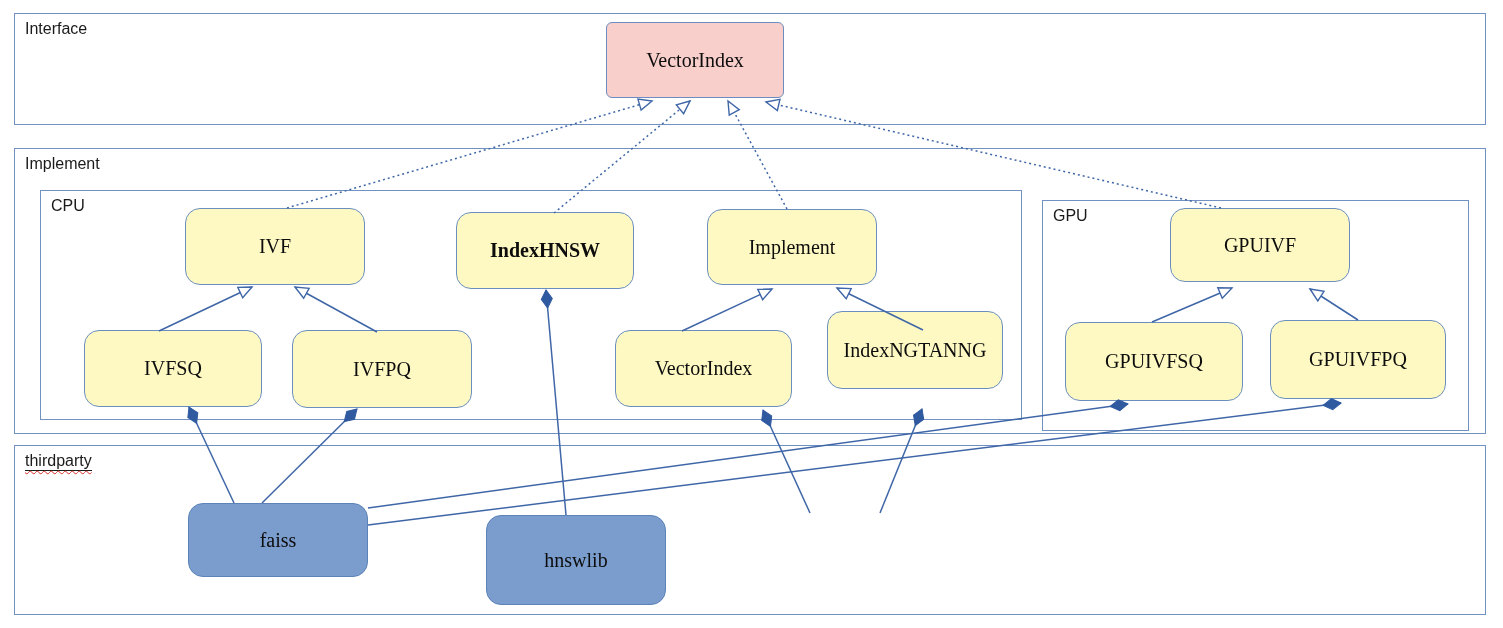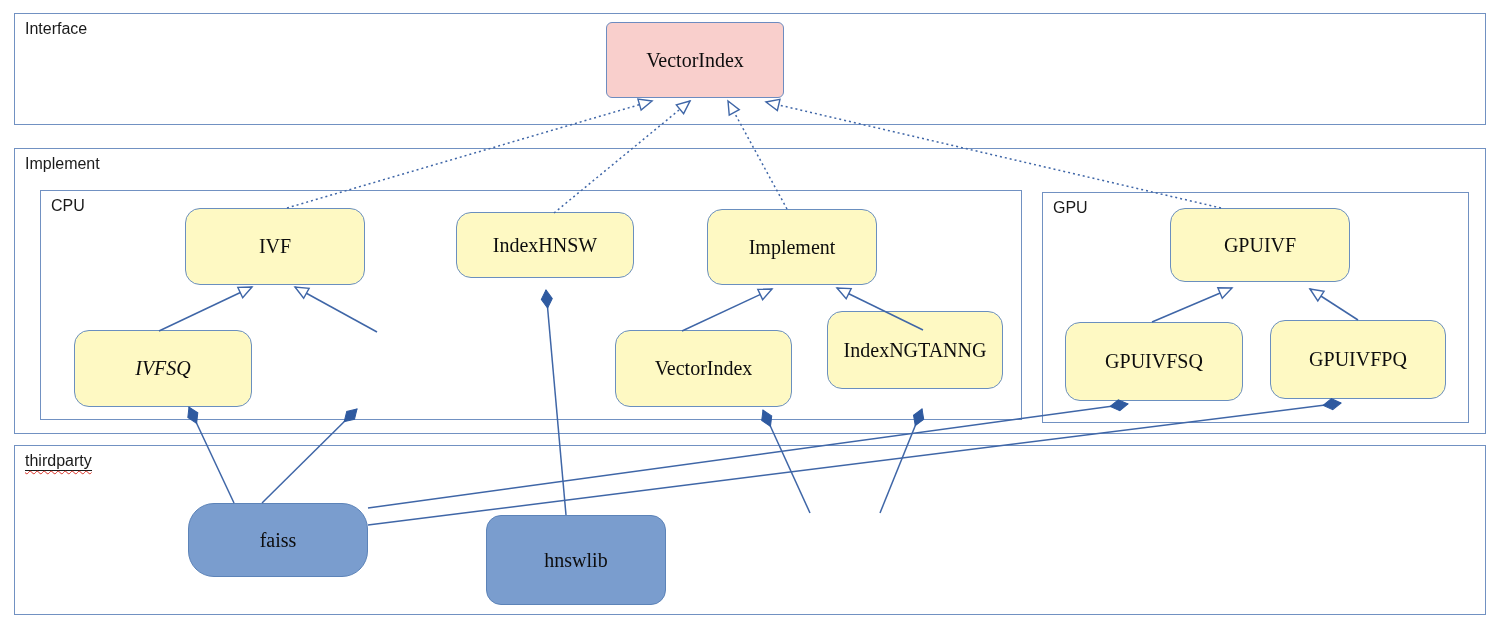--- a/index.html
+++ b/index.html
@@ -87,42 +87,43 @@
   </div>
 
   <div class="frame" style="left:14px;top:148px;width:1472px;height:286px;">
     <span class="frame-label">Implement</span>
   </div>
 
   <div class="frame" style="left:40px;top:190px;width:982px;height:230px;">
     <span class="frame-label">CPU</span>
   </div>
 
-  <div class="frame" style="left:1042px;top:192px;width:427px;height:231px;">
+  <div class="frame" style="left:1042px;top:200px;width:427px;height:231px;">
     <span class="frame-label">GPU</span>
   </div>
 
   <div class="frame" style="left:14px;top:445px;width:1472px;height:170px;">
     <span class="frame-label underlined"><span class="wavy">thirdparty</span></span>
   </div>
 
   <div class="node iface" style="left:606px;top:22px;width:178px;height:76px;border-radius:6px;">VectorIndex</div>
 
   <div class="node impl" style="left:185px;top:208px;width:180px;height:77px;">IVF</div>
-  <div class="node impl" style="left:456px;top:212px;width:178px;height:66px;">IndexHNSW</div>
+  <div class="node impl" style="left:456px;top:212px;width:178px;height:77px;font-weight:bold;">IndexHNSW</div>
   <div class="node impl" style="left:707px;top:209px;width:170px;height:76px;">Implement</div>
-  <div class="node impl" style="left:74px;top:330px;width:178px;height:77px;font-style:italic;">IVFSQ</div>
+  <div class="node impl" style="left:84px;top:330px;width:178px;height:77px;">IVFSQ</div>
+  <div class="node impl" style="left:292px;top:330px;width:180px;height:78px;">IVFPQ</div>
   <div class="node impl" style="left:615px;top:330px;width:177px;height:77px;">VectorIndex</div>
   <div class="node impl" style="left:827px;top:311px;width:176px;height:78px;">IndexNGTANNG</div>
 
   <div class="node impl" style="left:1170px;top:208px;width:180px;height:74px;">GPUIVF</div>
   <div class="node impl" style="left:1065px;top:322px;width:178px;height:79px;">GPUIVFSQ</div>
   <div class="node impl" style="left:1270px;top:320px;width:176px;height:79px;text-align:center;">GPUIVFPQ</div>
 
-  <div class="node lib" style="left:188px;top:503px;width:180px;height:74px;border-radius:26px;">faiss</div>
+  <div class="node lib" style="left:188px;top:503px;width:180px;height:74px;">faiss</div>
   <div class="node lib" style="left:486px;top:515px;width:180px;height:90px;">hnswlib</div>
 
   <svg class="edges" viewBox="0 0 1503 628">
 
     <g>
       <line class="edge-line dashed" x1="287" y1="208" x2="652" y2="101"></line>
       <path class="head-triangle" d="M0 0 L-13 -5.7 L-13 5.7 Z" transform="translate(652,101) rotate(-16.3)"></path>
     </g>
     <g>
       <line class="edge-line dashed" x1="554" y1="213" x2="690" y2="101"></line>

